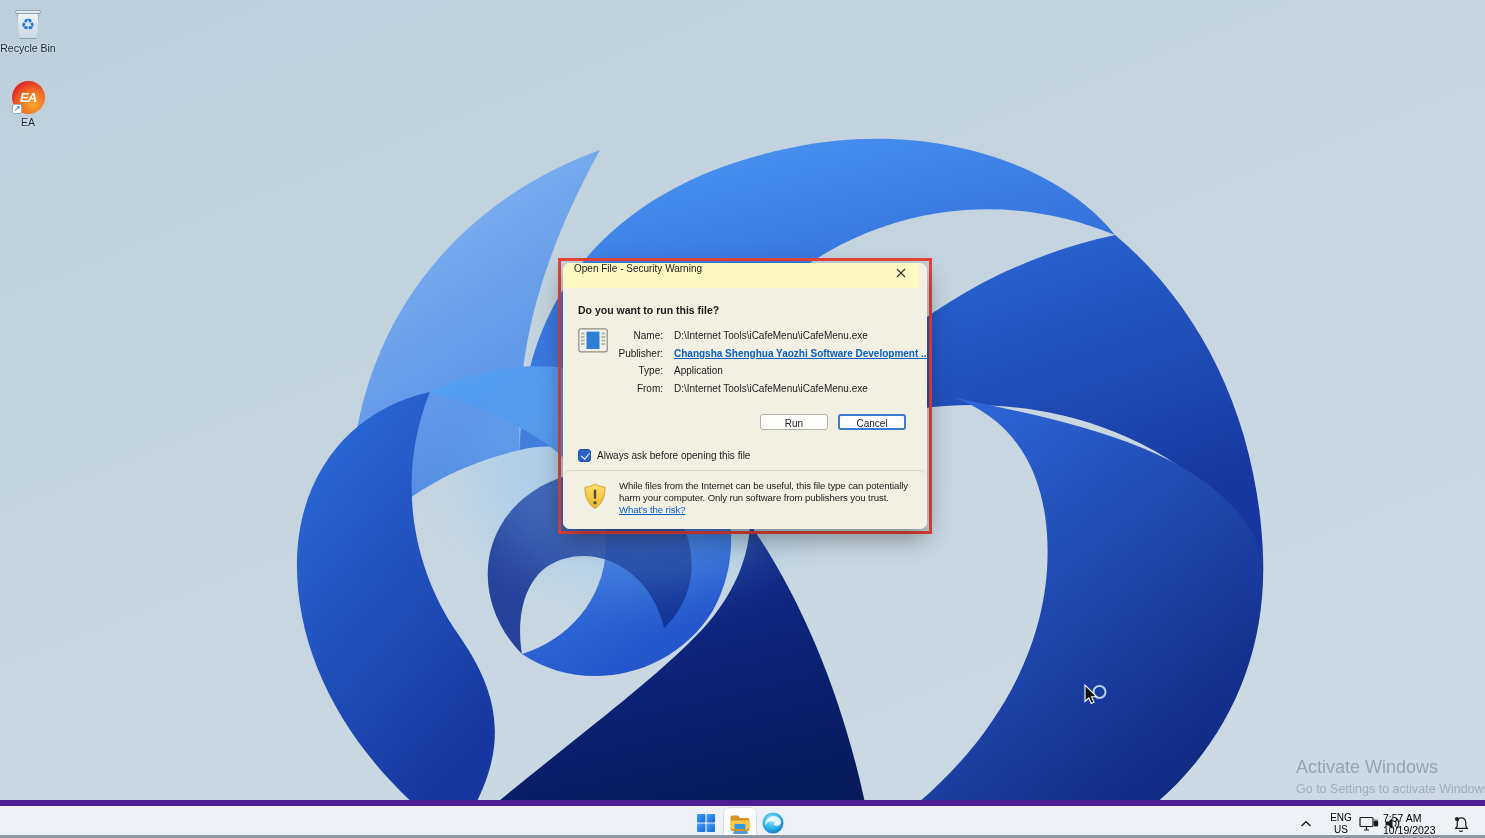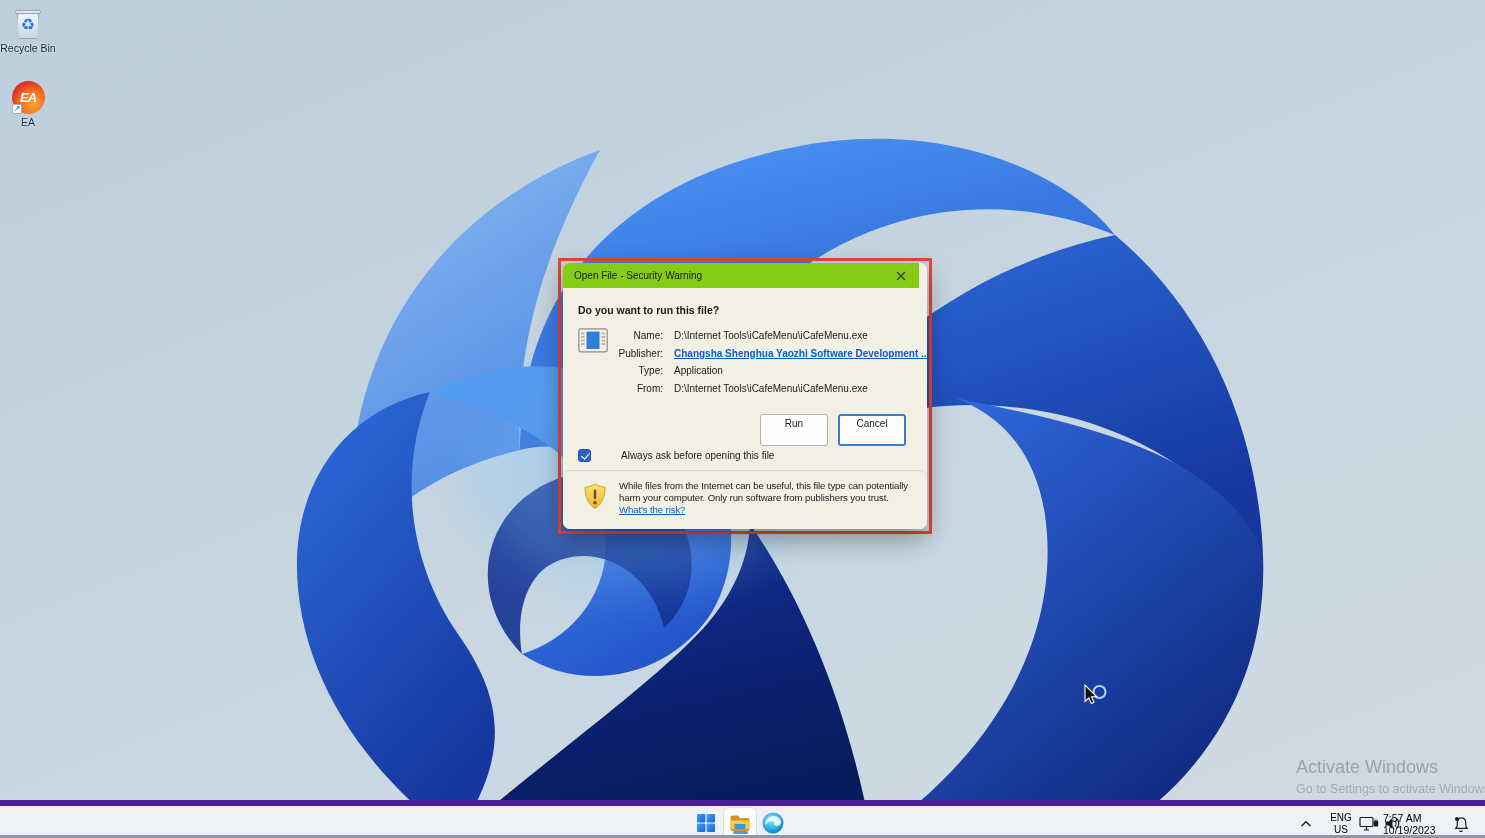--- a/index.html
+++ b/index.html
@@ -27,34 +27,34 @@
   
   .watermark { position: absolute; left: 1296px; top: 757px; width: 189px; overflow: hidden; z-index: 2; color: rgba(98,110,122,.50); white-space: nowrap; }
   .watermark .wm1 { font-size: 18px; font-weight: 400; }
   .watermark .wm2 { font-size: 12.5px; margin-top: 4px; color: rgba(98,110,122,.42); }
 
   
   .highlight-box { position: absolute; left: 558px; top: 258px; width: 374px; height: 276px; border: 3px solid #ea4438; z-index: 5; pointer-events: none; }
 
   
   .dlg { position: absolute; left: 563px; top: 263px; width: 364px; height: 266px; z-index: 6; border-radius: 7px; overflow: hidden; background: #f2f0e3; box-shadow: 0 10px 26px rgba(0,0,0,.35); font-size: 10px; color: #1a1a1a; }
-  .dlg-titlebar { position: absolute; left: 0; top: 0; right: 8px; height: 25px; background: #84cc16; display: flex; align-items: center; }
+  .dlg-titlebar { position: absolute; left: 0; top: 0; right: 8px; height: 25px; background: #fef9c3; display: flex; }
   .dlg-title { margin-left: 11px; font-size: 10px; color: #1a1a1a; }
   .dlg-close { margin-left: auto; margin-right: 6px; width: 24px; height: 19px; display: flex; align-items: center; justify-content: center; border-radius: 4px; cursor: default; }
   .dlg-heading { position: absolute; left: 15px; top: 41px; font-size: 10.5px; font-weight: bold; }
   .app-icon { position: absolute; left: 15px; top: 65px; }
   .dlg-rows { position: absolute; left: 0; top: 67px; right: 10px; }
   .dlg-row { position: absolute; left: 0; right: 0; height: 12px; display: flex; }
   .dlg-row .rlabel { width: 100px; text-align: right; flex: none; color: #1a1a1a; }
   .dlg-row .rvalue { margin-left: 11px; white-space: nowrap; }
   .publisher-link { color: #0a5cc8; font-weight: bold; text-decoration: underline; cursor: pointer; }
-  .dlg-btn { position: absolute; top: 151px; width: 68px; height: 32px; background: #fdfdfb; border: 1px solid #b4b2a8; border-radius: 3px; font-size: 10px; color: #1a1a1a; text-align: center; line-height: 18px; cursor: default; }
+  .dlg-btn { position: absolute; top: 151px; width: 68px; height: 16px; background: #fdfdfb; border: 1px solid #b4b2a8; border-radius: 3px; font-size: 10px; color: #1a1a1a; text-align: center; line-height: 18px; cursor: default; }
   #btn-run { left: 197px; }
   #btn-cancel { left: 275px; border: 2px solid #3d7bd0; line-height: 16px; }
-  .dlg-checkrow { position: absolute; left: 15px; top: 186px; display: flex; align-items: center; cursor: default; gap: 24px; }
+  .dlg-checkrow { position: absolute; left: 15px; top: 186px; display: flex; align-items: center; cursor: default; }
   .checkbox { width: 13px; height: 13px; background: #2b63c6; border: 1px solid #2356b2; border-radius: 3px; position: relative; flex: none; }
   .checkbox::after { content: ""; position: absolute; left: 3.5px; top: 1px; width: 4px; height: 7px; border: solid #fff; border-width: 0 1.6px 1.6px 0; transform: rotate(40deg); }
   .dlg-checkrow .cb-label { margin-left: 6px; font-size: 10px; }
   .dlg-footer { position: absolute; left: 0; top: 207px; right: 0; bottom: 0; border-top: 1px solid #d9d7c8; background: #f2f0e3; border-radius: 7px; }
   .shield { position: absolute; left: 20px; top: 12px; }
   .warn-text { position: absolute; left: 56px; top: 9px; right: 6px; font-size: 9.6px; line-height: 11.5px; letter-spacing: -0.1px; white-space: nowrap; }
   .risk-link { color: #0a5cc8; text-decoration: underline; cursor: pointer; display: inline-block; margin-top: 1px; }
 
   
   .cursor-wrap { position: absolute; left: 1083px; top: 682px; z-index: 9; pointer-events: none; }

